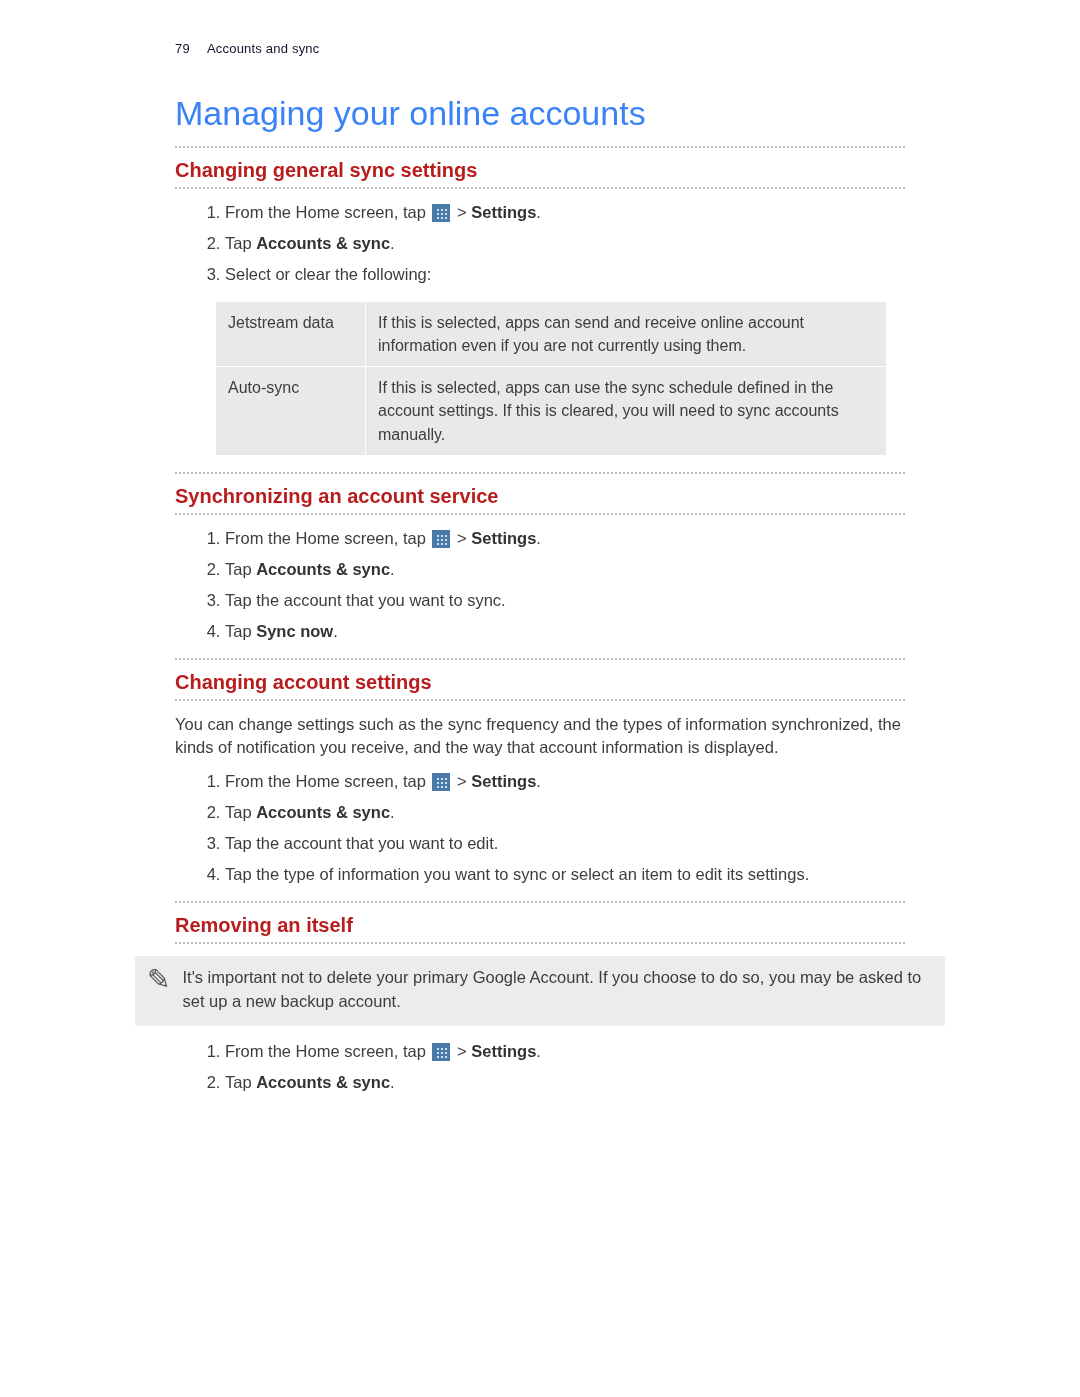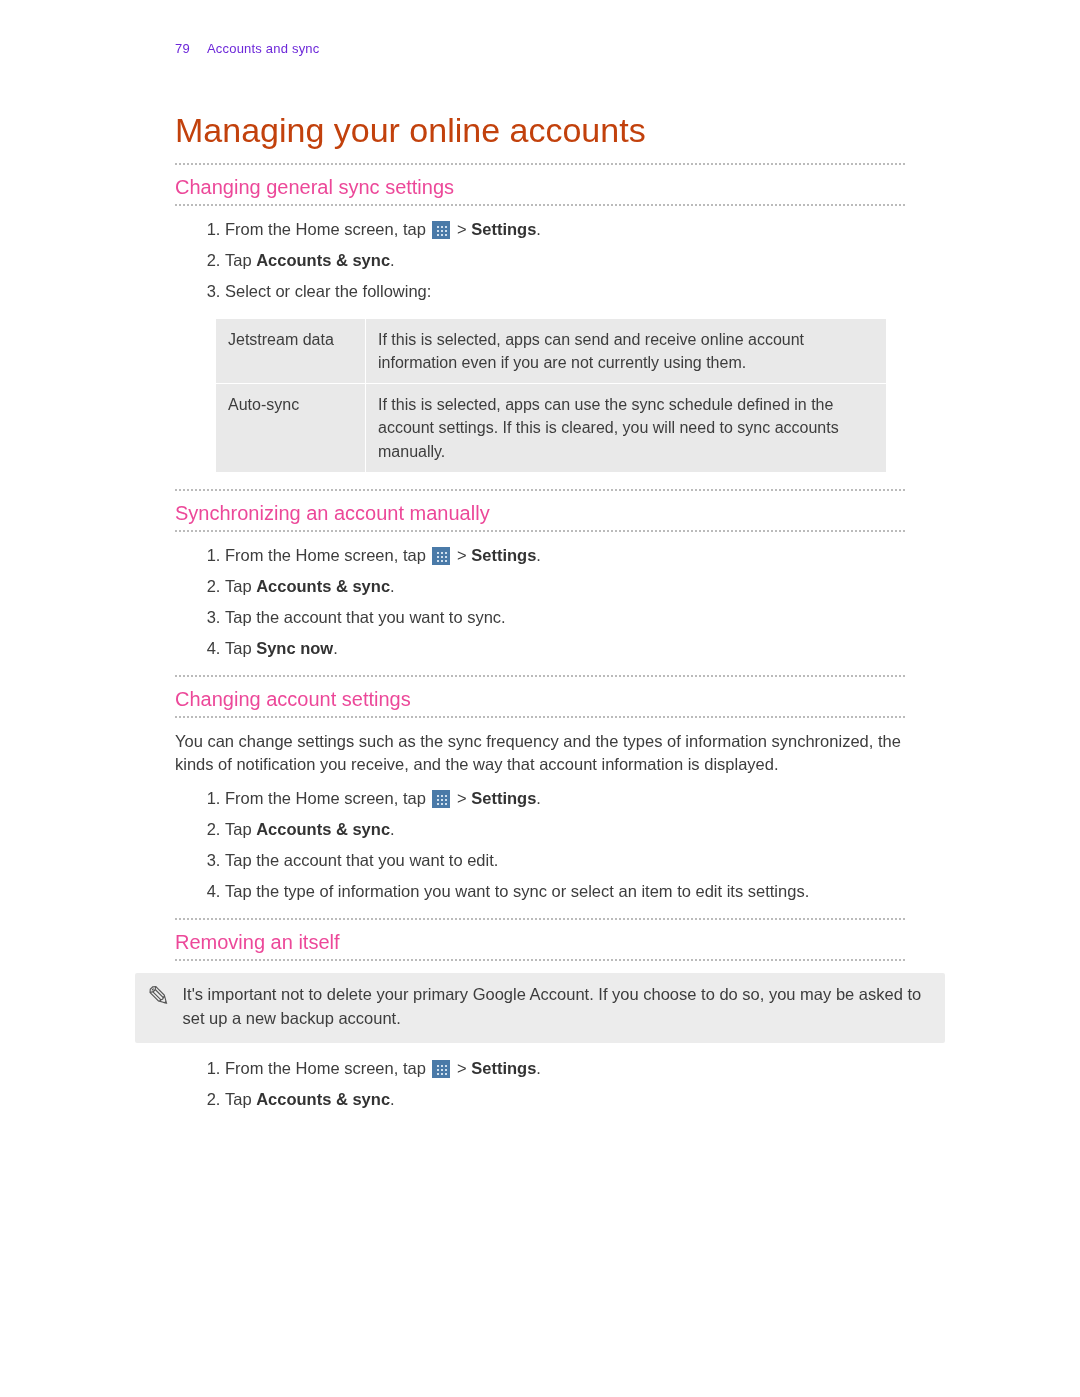--- a/index.html
+++ b/index.html
@@ -14,39 +14,39 @@
   .page {
     width: 1080px;
     min-height: 1397px;
     box-sizing: border-box;
     padding: 40px 175px 60px 175px;
     margin: 0 auto;
     position: relative;
   }
   .page-header {
     font-size: 13px;
-    color: #6d28d9;
+    color: #0f172a;
     letter-spacing: .2px;
-    margin-bottom: 47px;
+    margin-bottom: 30px;
   }
   .page-header .num { margin-right: 14px; }
   h1 {
-    color: #c2410c;
+    color: #3b82f6;
     font-weight: normal;
     font-size: 34px;
     margin: 0 0 8px 0;
   }
   .dotted-rule {
     border: 0;
     border-top: 2px dotted #bbb;
     margin: 0 0 4px 0;
   }
   h2 {
-    color: #ec4899;
-    font-weight: normal;
+    color: #b91c1c;
+    font-weight: bold;
     font-size: 20px;
     margin: 8px 0 2px 0;
   }
   .sub-rule {
     border: 0;
     border-top: 2px dotted #bbb;
     margin: 0 0 12px 0;
   }
   ol.steps {
     padding-left: 20px;
@@ -134,21 +134,21 @@
       <td>If this is selected, apps can send and receive online account information even if you are not currently using them.</td>
     </tr>
     <tr>
       <td class="label">Auto-sync</td>
       <td>If this is selected, apps can use the sync schedule defined in the account settings. If this is cleared, you will need to sync accounts manually.</td>
     </tr>
   </tbody>
     </table>
 
   <hr class="dotted-rule">
-  <h2>Synchronizing an account manually</h2>
+  <h2>Synchronizing an account service</h2>
   <hr class="sub-rule">
   <ol class="steps">
     <li>
       <span>From the Home screen, tap </span><span class="grid-icon"></span><span> &gt; </span><span class="bold">Settings</span><span>.</span>
     </li>
     <li>
       <span>Tap </span><span class="bold">Accounts &amp; sync</span><span>.</span>
     </li>
     <li>Tap the account that you want to sync.</li>
     <li>

